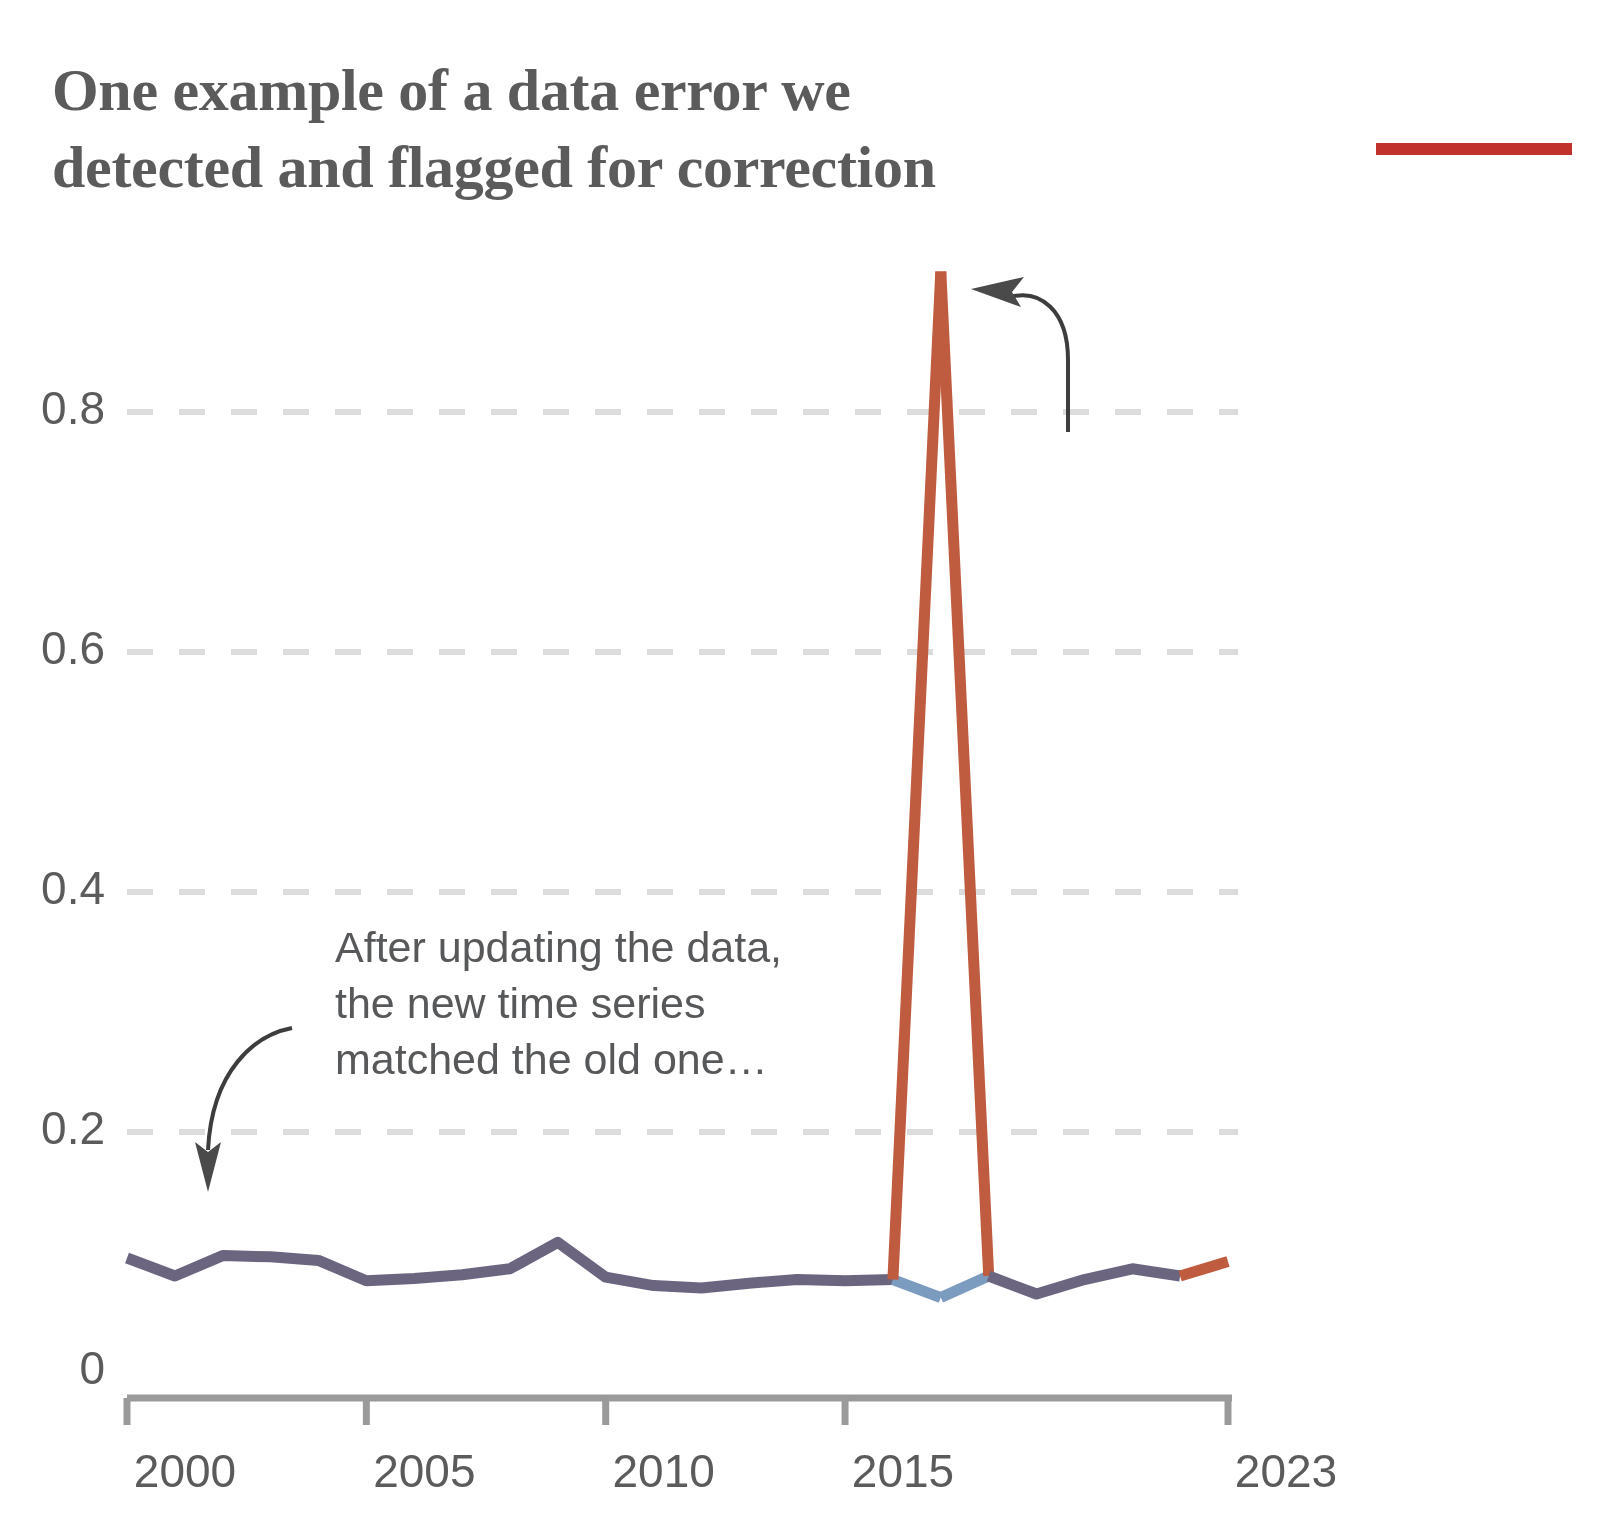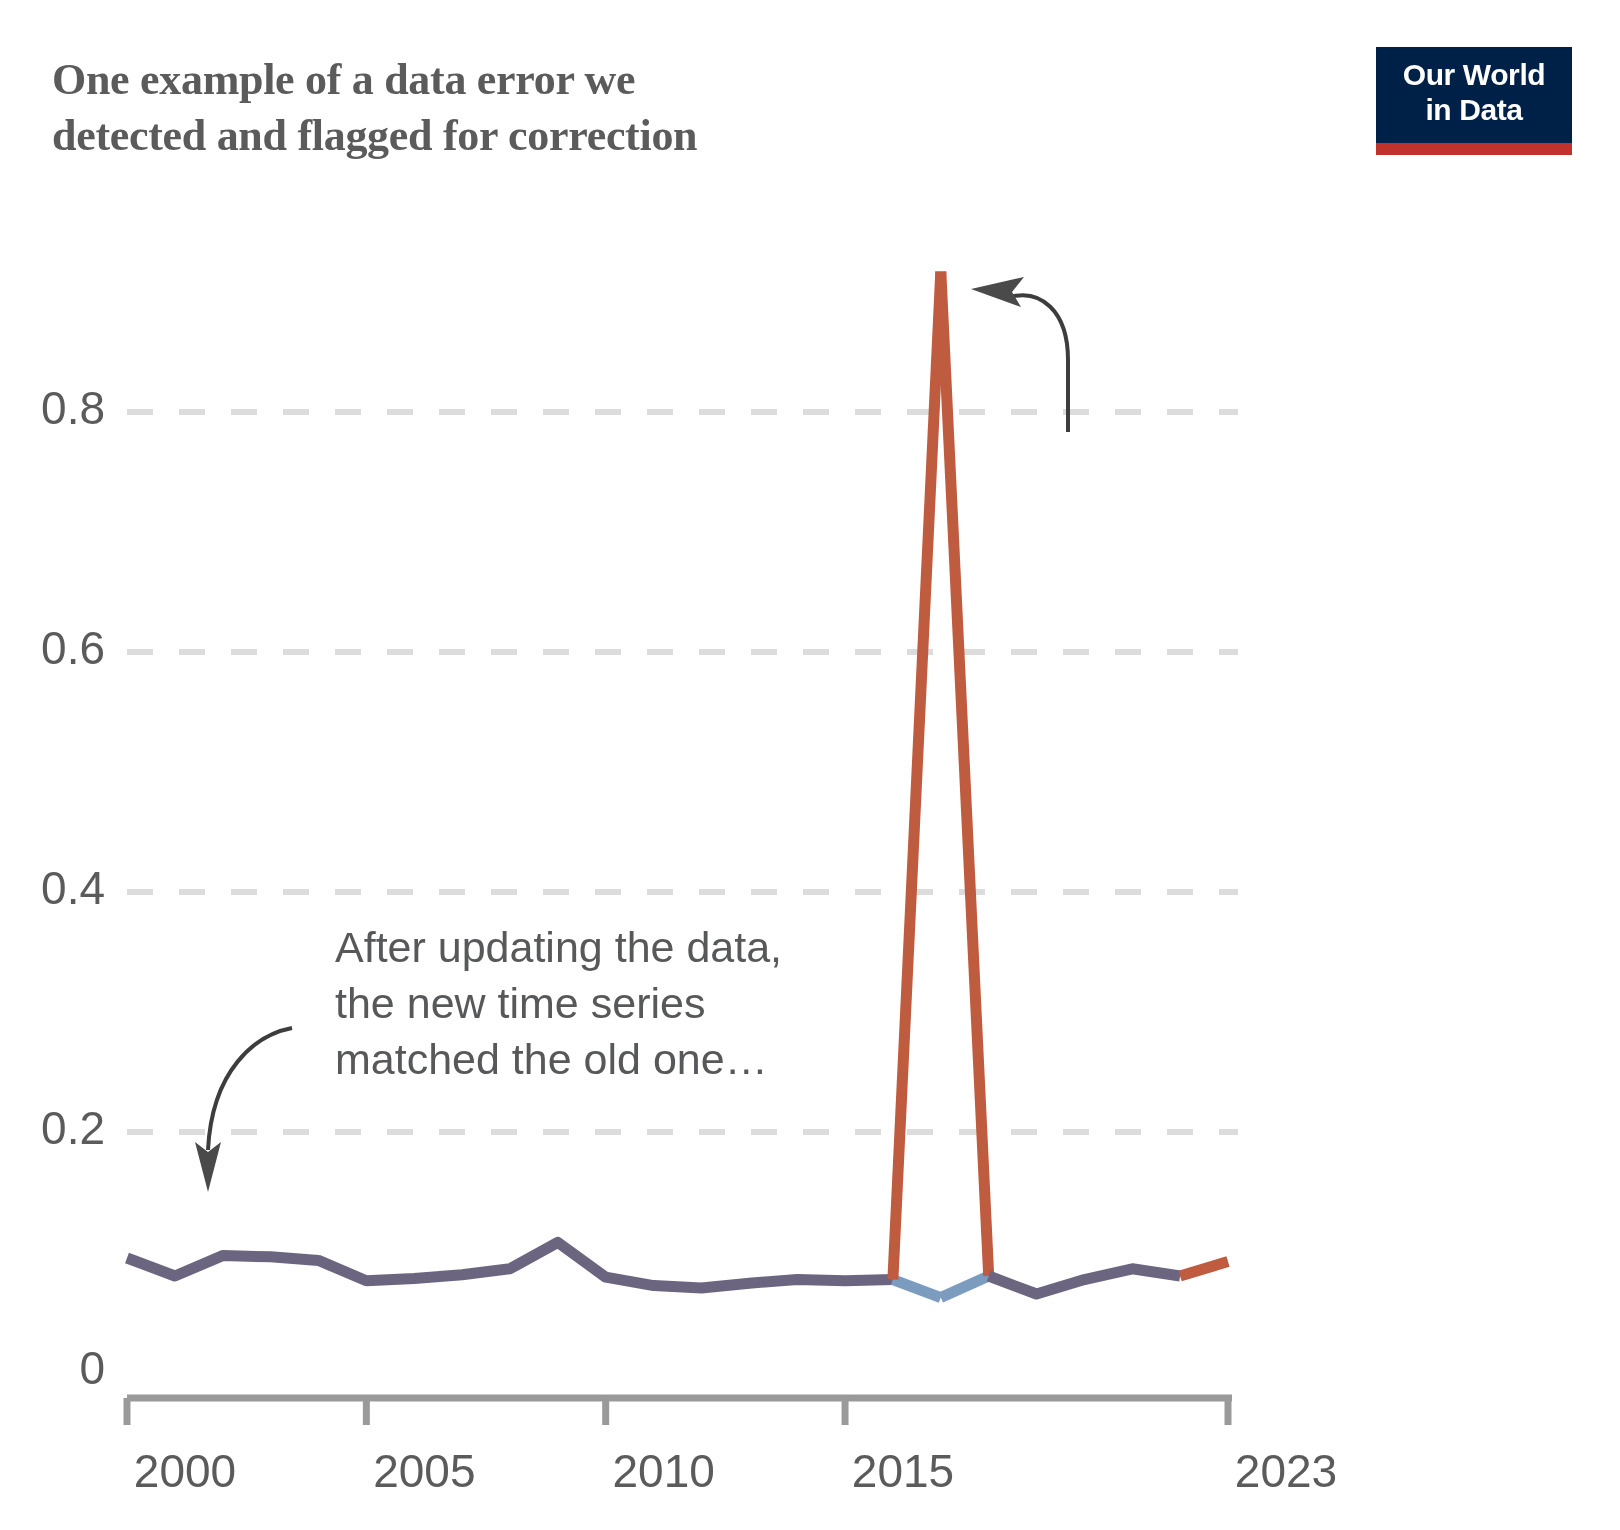--- a/index.html
+++ b/index.html
@@ -9,21 +9,21 @@
     font-family:"Liberation Sans", sans-serif;
     overflow:hidden;
     position:relative;
   }
   
   #header{position:absolute;left:0;top:0;width:1620px;height:230px;}
   #title{
     position:absolute;left:52px;top:52px;width:1230px;
     font-family:"Liberation Serif", serif;
     font-weight:700;
-    font-size:44px;
+    font-size:60px;
     line-height:1.28;
     letter-spacing:-0.3px;
     color:#5b5b5b;
     white-space:pre-line;
   }
   #logo{
     position:absolute;left:1376px;top:47px;width:196px;height:108px;
     background:#002147;
     box-sizing:border-box;
   }
@@ -77,24 +77,20 @@
   }
   #label-new{color:#bf5b3f;left:1020px;top:1140px;}
   #label-prev{color:#7c9cbf;left:898px;top:1268px;}
 </style>
 </head>
 <body>
 
 <div id="header">
   <div id="title">One example of a data error we
 detected and flagged for correction</div>
-  <div id="logo">
-    <div id="logo-text">Our World
-in Data</div>
-  </div>
   <div id="logo-bar"></div>
 </div>
 
 <div id="chart">
   <svg id="chart-svg" width="1620" height="1530" style="position:absolute;left:0;top:0;">
     <g id="gridlines">
         <line x1="127" x2="1238" y1="1132" y2="1132" stroke="#dcdcdc" stroke-width="6" stroke-dasharray="26 26"></line>
         <line x1="127" x2="1238" y1="892" y2="892" stroke="#dcdcdc" stroke-width="6" stroke-dasharray="26 26"></line>
         <line x1="127" x2="1238" y1="652" y2="652" stroke="#dcdcdc" stroke-width="6" stroke-dasharray="26 26"></line>
         <line x1="127" x2="1238" y1="412" y2="412" stroke="#dcdcdc" stroke-width="6" stroke-dasharray="26 26"></line>

